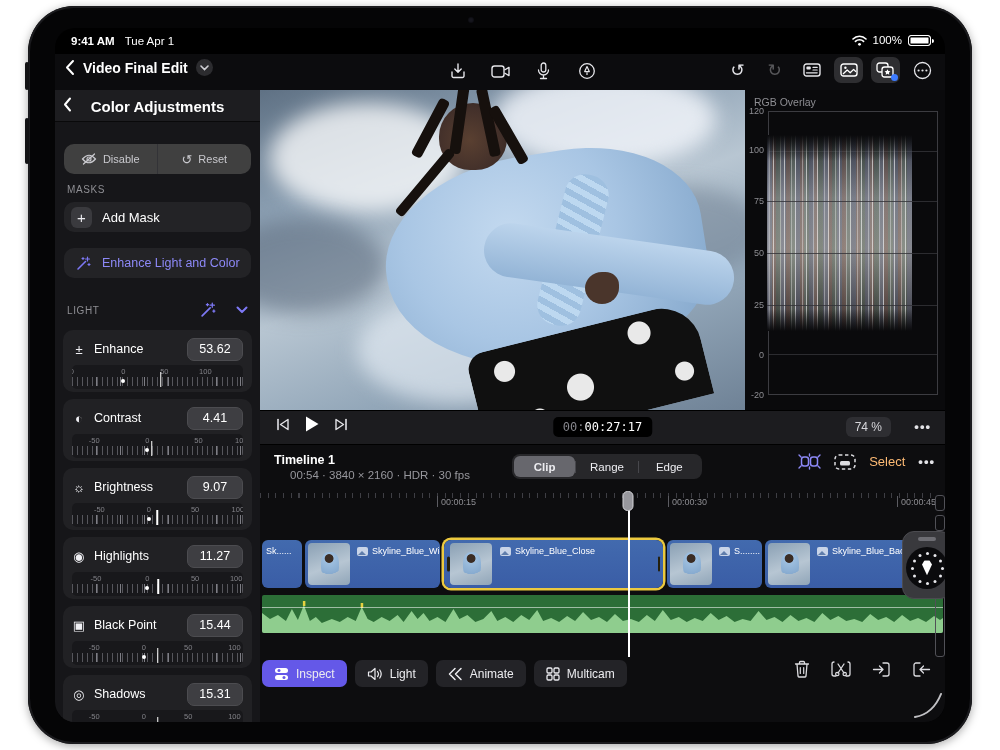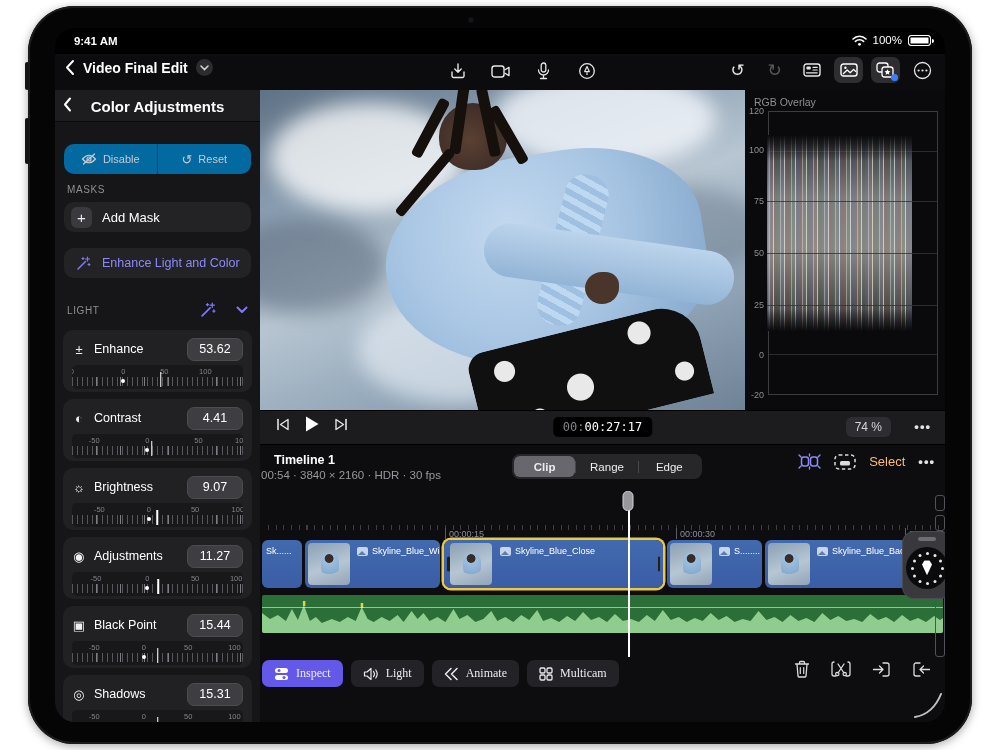--- a/index.html
+++ b/index.html
@@ -4,21 +4,21 @@
 <style>
   html,body{margin:0;padding:0;background:#fff;width:1000px;height:750px;font-family:"Liberation Sans",sans-serif;-webkit-font-smoothing:antialiased;}
   *{box-sizing:border-box;}
   .device{position:absolute;left:28px;top:6px;width:944px;height:738px;background:#050506;border-radius:46px;box-shadow:0 2px 10px rgba(0,0,0,.35), inset 0 0 0 2px #1b1b1e;}
   .side-btn{position:absolute;left:-3px;width:4px;background:#141416;border-radius:2px;}
   .cam-dot{position:absolute;top:11px;left:440px;width:6px;height:6px;border-radius:50%;background:#17171f;box-shadow:inset 0 0 2px #000;}
   .screen{position:absolute;left:27px;top:22px;width:890px;height:694px;background:#000;border-radius:20px;overflow:hidden;color:#fff;}
 
   
   .statusbar{position:absolute;left:0;top:0;width:100%;height:26px;font-size:11.5px;color:#fff;}
-  .sb-left{position:absolute;left:16px;top:7px;display:flex;gap:10px;align-items:center;flex-direction:column;}
+  .sb-left{position:absolute;left:16px;top:7px;display:flex;gap:10px;align-items:center;}
   .sb-time{font-weight:700;}
   .sb-right{position:absolute;right:14px;top:6px;display:flex;gap:6px;align-items:center;}
   .battery{width:23px;height:11px;border:1px solid #fff;border-radius:3px;position:relative;background:#fff;box-shadow:inset 0 0 0 1.5px #000;}
   .battery::after{content:"";position:absolute;right:-3.5px;top:3px;width:2px;height:4px;background:#fff;border-radius:0 2px 2px 0;}
 
   
   .apptoolbar{position:absolute;left:0;top:26px;width:100%;height:36px;background:#0c0c0e;}
   .nav-left{position:absolute;left:10px;top:5px;display:flex;align-items:center;gap:8px;}
   .proj-title{font-size:14px;font-weight:700;}
   .chev-circle{width:17px;height:17px;border-radius:50%;background:#2c2c2f;display:flex;align-items:center;justify-content:center;}
@@ -28,21 +28,21 @@
   .icon-btn.bg{background:#2e2e31;}
   .icon-btn.dim{opacity:.35;}
   .glyph{font-size:17px;line-height:1;}
   .badge{position:absolute;right:2px;bottom:2px;width:7px;height:7px;border-radius:50%;background:#3d7bff;}
 
   
   .sidebar{position:absolute;left:0;top:62px;width:205px;height:632px;background:#161619;overflow:hidden;}
   .sb-header{position:absolute;left:0;top:0;width:100%;height:32px;background:#1d1d20;border-bottom:1px solid #09090a;}
   .sb-header .back{position:absolute;left:8px;top:7px;}
   .sb-title{position:absolute;width:100%;text-align:center;top:8px;font-size:15px;font-weight:700;}
-  .dr-group{position:absolute;left:9px;top:54px;width:187px;height:30px;background:#0369a1;border-radius:10px;display:grid;grid-template-columns:1fr 1fr;}
+  .dr-group{position:absolute;left:9px;top:54px;width:187px;height:30px;background:#404040;border-radius:10px;display:grid;grid-template-columns:1fr 1fr;}
   .dr-btn{display:flex;align-items:center;justify-content:center;gap:6px;color:#c9c9ce;font-size:11px;}
   .dr-btn:first-child{border-right:1px solid #333337;}
   .sec-label{position:absolute;left:12px;font-size:10px;letter-spacing:.6px;color:#8e8e93;}
   .addmask{position:absolute;left:9px;top:112px;width:187px;height:30px;background:#232326;border-radius:10px;display:flex;align-items:center;gap:10px;padding-left:7px;}
   .plus-box{width:21px;height:21px;border-radius:6px;background:#3a3a3e;display:flex;align-items:center;justify-content:center;font-size:15px;color:#ececf0;}
   .addmask span.lbl{font-size:13px;}
   .enhance{position:absolute;left:9px;top:158px;width:187px;height:30px;background:#232326;border-radius:10px;display:flex;align-items:center;gap:11px;padding-left:12px;color:#8d89f8;font-size:12.5px;}
   .light-row{position:absolute;left:12px;top:212px;width:181px;display:flex;align-items:center;}
   .light-row .spacer{flex:1;}
   .card{position:absolute;left:8px;width:189px;height:62px;background:#212124;border-radius:10px;padding:7px 9px 0 9px;}
@@ -90,29 +90,29 @@
   .transport{position:absolute;left:205px;top:382px;width:685px;height:35px;background:#1c1c1f;border-top:1px solid #000;border-bottom:1px solid #000;}
   .tp-icons{position:absolute;left:16px;top:4px;display:flex;gap:14px;align-items:center;color:#e3e3e7;}
   .timecode{position:absolute;left:50%;transform:translateX(-50%);top:6px;background:#000;border-radius:5px;padding:3px 10px;font-family:"DejaVu Sans Mono",monospace;font-size:12px;}
   .tc-dim{color:#84848a;}
   .zoom-btn{position:absolute;right:54px;top:6px;background:#2e2e32;border-radius:6px;padding:3px 9px;font-size:12px;color:#d6d6da;}
   .tp-more{position:absolute;right:14px;top:8px;color:#e3e3e7;letter-spacing:1px;font-size:13px;font-weight:700;}
 
   
   .timeline{position:absolute;left:205px;top:417px;width:685px;height:277px;background:#0d0d0f;}
   .tl-name{position:absolute;left:14px;top:8px;font-size:12.5px;font-weight:700;}
-  .tl-info{position:absolute;left:1px;top:24px;font-size:11.5px;color:#97979d;}
+  .tl-info{position:absolute;left:30px;top:24px;font-size:11.5px;color:#97979d;}
   .segctl{position:absolute;left:252px;top:9px;width:190px;height:25px;background:#27272a;border-radius:8px;display:flex;padding:2px;}
   .seg{flex:1;display:flex;align-items:center;justify-content:center;font-size:11.5px;color:#ececf0;position:relative;border-radius:6px;}
   .seg.sel{background:#67676d;font-weight:600;}
   .seg-div{width:1px;height:12px;background:#47474c;align-self:center;}
   .tl-right{position:absolute;right:10px;top:8px;display:flex;align-items:center;gap:13px;}
   .select-lbl{font-size:13px;color:#fdba74;}
   .tl-more{letter-spacing:1px;font-size:13px;font-weight:700;color:#e3e3e7;}
-  .ruler{position:absolute;left:8px;top:48px;width:676px;height:18px;margin-top:32px;}
+  .ruler{position:absolute;left:0;top:48px;width:676px;height:18px;}
   .ruler-ticks{position:absolute;left:0;top:0;width:100%;height:5px;background:repeating-linear-gradient(90deg,#3e3e44 0 1px,transparent 1px 7.7px);}
   .rlab{position:absolute;top:3px;font-size:9px;color:#8e8e93;display:inline-flex;align-items:center;}
   .rlab::before{content:"";border-left:1px solid #5c5c62;height:11px;margin-right:3px;}
   .playline{position:absolute;top:52px;height:160px;width:1.5px;background:#fff;z-index:6;}
   .ph-handle{position:absolute;top:46px;width:11px;height:20px;border-radius:5px;background:#97979d;border:1.5px solid #d4d4d8;transform:translateX(-50%);z-index:7;}
   .clips{position:absolute;left:0;top:95px;width:685px;height:48px;}
   .clip{position:absolute;top:0;height:48px;background:linear-gradient(180deg,#426aae,#3a5da6);border-radius:6px;overflow:hidden;}
   .clip .thumb{position:absolute;left:3px;top:3px;width:42px;height:42px;border-radius:4px;background:linear-gradient(160deg,#8aa0b4 0%,#b7c6d3 55%,#90a5b8 100%);}
   .clip .thumb::after{content:"";position:absolute;left:30%;top:22%;width:44%;height:62%;background:radial-gradient(circle at 45% 25%,#3a2c24 18%,#9dbede 22%,#87abd0 70%,transparent 72%);border-radius:40%;}
   .clip-label{position:absolute;top:6px;font-size:9px;color:#fff;white-space:nowrap;display:flex;align-items:center;gap:4px;}
@@ -123,21 +123,21 @@
   .audio{position:absolute;left:2px;top:150px;width:681px;height:38px;background:#2c6e37;border-radius:2px;overflow:hidden;}
   .scrollstrip{position:absolute;left:674px;top:50px;width:12px;height:164px;}
   .ss-box{position:absolute;left:1px;width:10px;border:1.5px solid #515157;border-radius:3px;}
   .jog{position:absolute;left:642px;top:86px;width:50px;height:68px;background:#39393d;border:1px solid #4b4b50;border-radius:12px;z-index:9;}
   .jog .pill{position:absolute;left:50%;transform:translateX(-50%);top:5px;width:18px;height:4px;border-radius:2px;background:#6d6d73;}
   .jog .dial{position:absolute;left:50%;transform:translateX(-50%);top:15px;width:42px;height:42px;border-radius:50%;background:#0b0b0d;}
   .jog .dots{position:absolute;left:50%;top:50%;width:3px;height:3px;margin:-1.5px 0 0 -1.5px;border-radius:50%;background:transparent;
     box-shadow:0 -15px 0 #e8e8ec,7.5px -13px 0 #e8e8ec,13px -7.5px 0 #e8e8ec,15px 0 0 #e8e8ec,13px 7.5px 0 #e8e8ec,7.5px 13px 0 #e8e8ec,0 15px 0 #e8e8ec,-7.5px 13px 0 #e8e8ec,-13px 7.5px 0 #e8e8ec,-15px 0 0 #e8e8ec,-13px -7.5px 0 #e8e8ec,-7.5px -13px 0 #e8e8ec;}
   .jog .pointer{position:absolute;left:50%;top:50%;width:10px;height:15px;transform:translate(-50%,-52%);background:#fff;clip-path:polygon(50% 100%,100% 28%,74% 0,26% 0,0 28%);}
   .tl-tools{position:absolute;left:2px;top:215px;display:flex;gap:8px;}
-  .tool-btn{height:27px;border-radius:7px;background:#232327;display:flex;align-items:center;gap:7px;padding:0 12px;font-size:12px;color:#ececf0;font-family:Liberation Serif, serif;}
+  .tool-btn{height:27px;border-radius:7px;background:#232327;display:flex;align-items:center;gap:7px;padding:0 12px;font-size:12px;color:#ececf0;}
   .tool-btn.active{background:#6458e8;}
   .tl-tool-icons{position:absolute;right:14px;top:215px;display:flex;gap:21px;align-items:center;color:#dcdce0;}
   .corner-arc{position:absolute;right:2px;bottom:4px;z-index:10;}
 
   svg.ic{display:block;}
 </style>
 </head>
 <body>
 
 <div class="device">
@@ -342,21 +342,21 @@
           <span class="rl" style="left:72%">50</span>
           <span class="rl" style="left:97%">100</span>
           <i class="dot" style="left:45%"></i>
           <i class="cur" style="left:49.9%"></i>
         </div>
       </div>
 
       <div class="card" style="top:447px">
         <div class="card-row">
           <span class="s-icon">◉</span>
-          <span class="s-name">Adjustments</span>
+          <span class="s-name">Highlights</span>
           <span class="s-val">11.27</span>
         </div>
         <div class="s-ruler">
           <span class="rl" style="left:14%">-50</span>
           <span class="rl" style="left:44%">0</span>
           <span class="rl" style="left:72%">50</span>
           <span class="rl" style="left:96%">100</span>
           <i class="dot" style="left:44%"></i>
           <i class="cur" style="left:50.3%"></i>
         </div>

